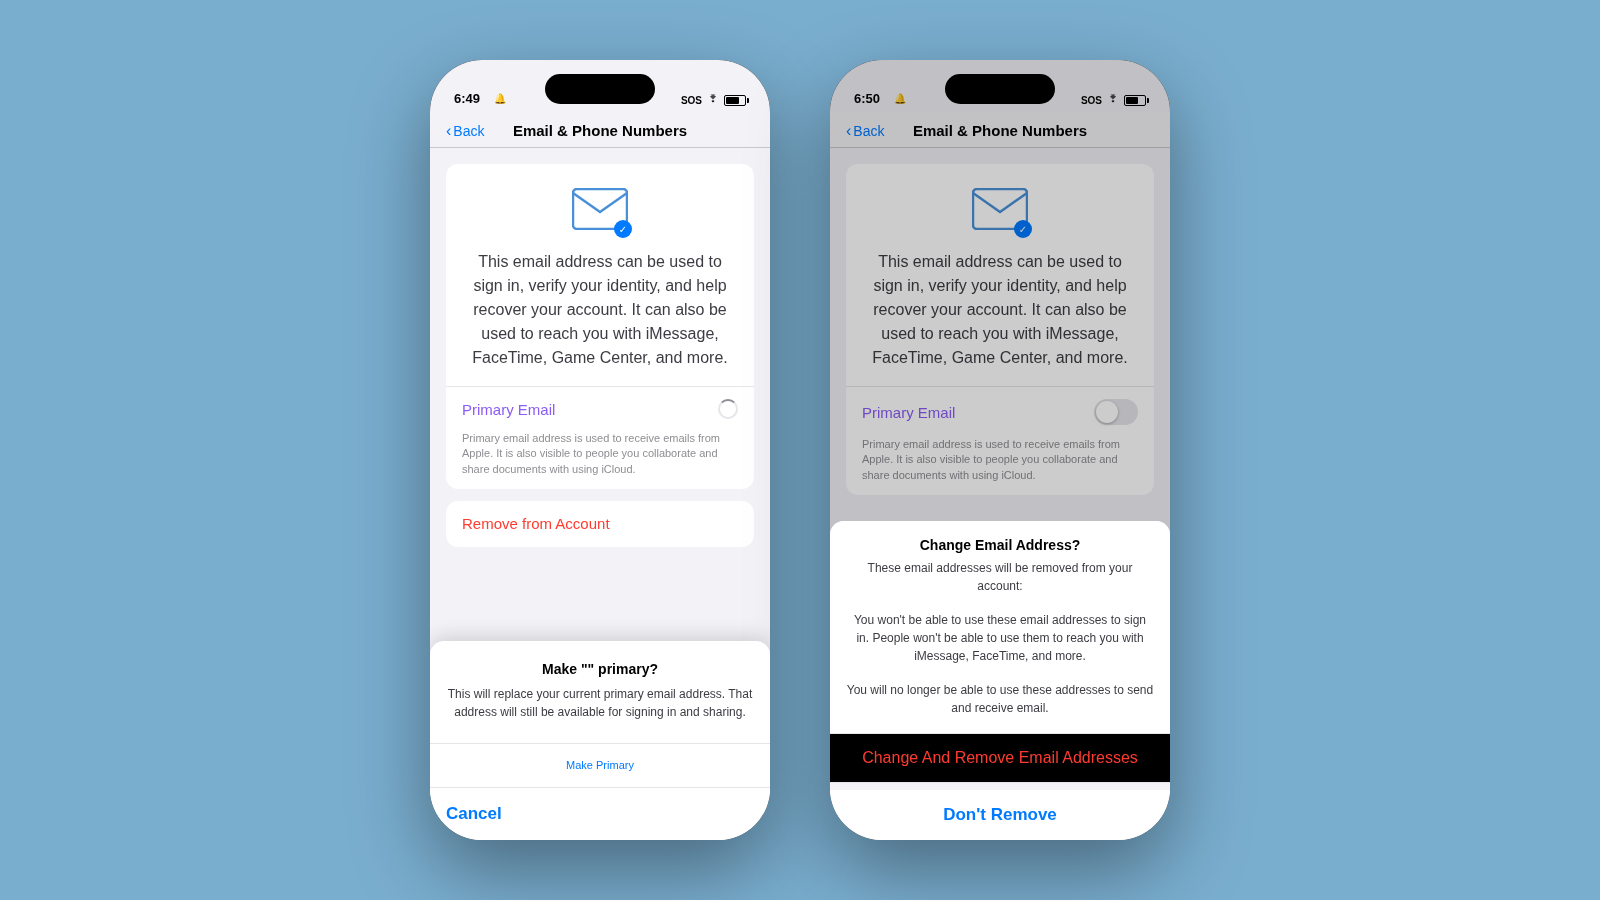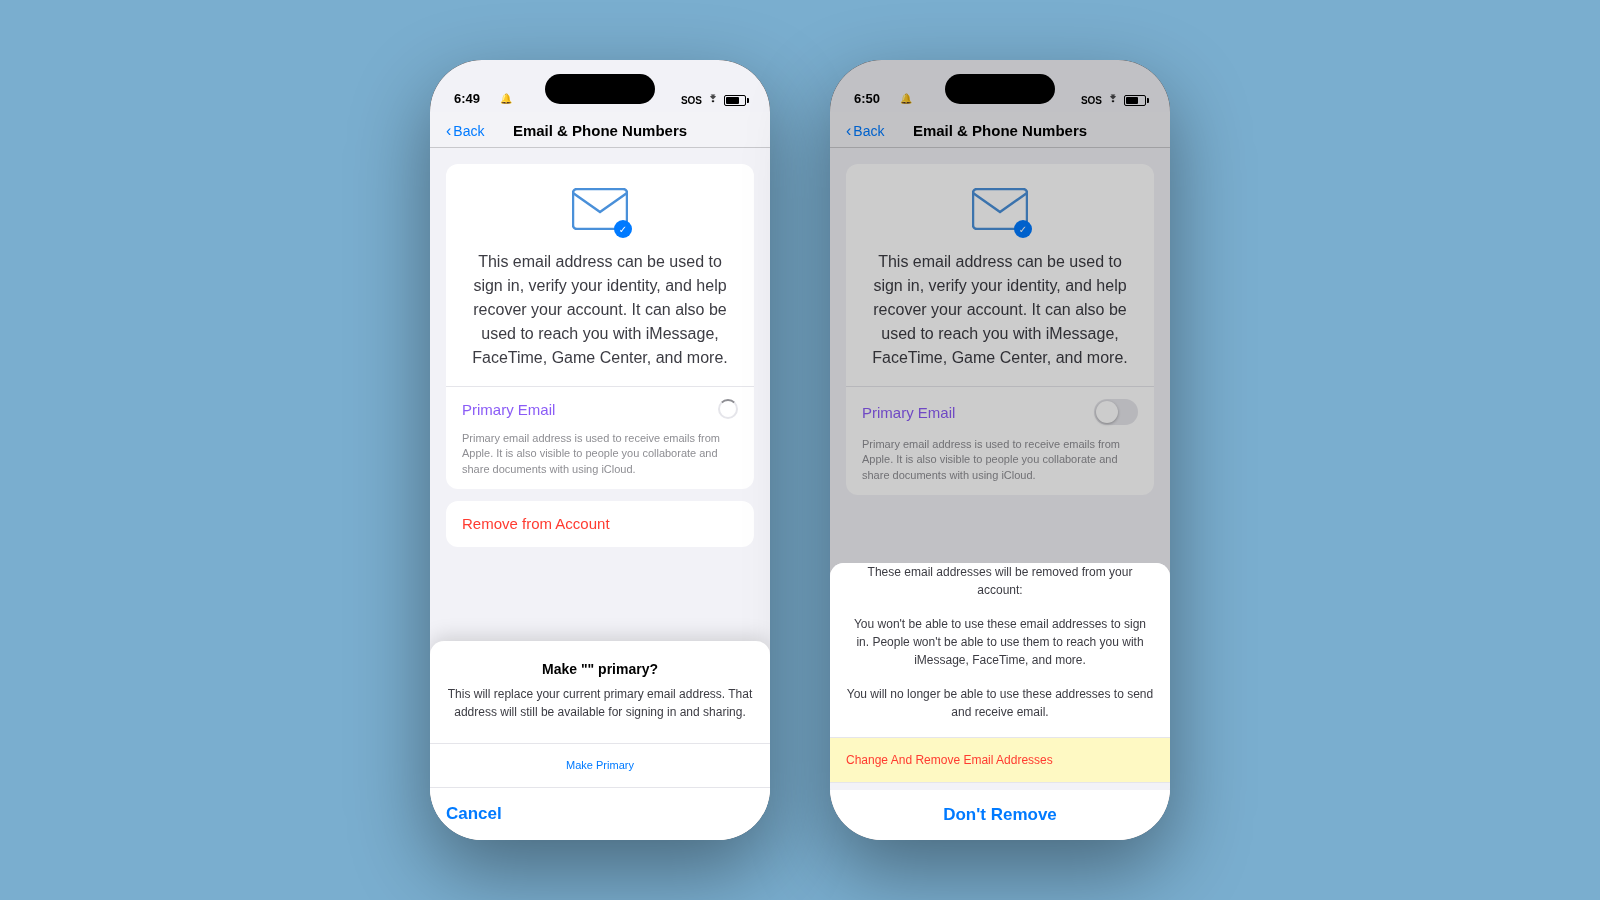--- a/index.html
+++ b/index.html
@@ -52,21 +52,21 @@
       position: relative;
       z-index: 5;
     }
 
     .status-time {
       font-size: 13px;
       font-weight: 600;
       color: #000;
       display: flex;
       align-items: center;
-      gap: 20px;
+      gap: 14px;
     }
 
     .status-icons {
       display: flex;
       align-items: center;
       gap: 4px;
       font-size: 11px;
       color: #000;
     }
 
@@ -357,24 +357,25 @@
       line-height: 1.5;
     }
 
     .alert-separator {
       height: 0.5px;
       background: #e5e5ea;
     }
 
     .alert-action {
       padding: 15px 16px;
-      font-size: 12px;
+      text-align: center;
+      font-size: 16px;
       color: #ff3b30;
       cursor: pointer;
-      background: #fef9c3;
+      background: #000000;
     }
 
     .alert-cancel {
       margin-top: 8px;
       padding: 15px 16px;
       text-align: center;
       font-size: 17px;
       color: #007aff;
       font-weight: 600;
       cursor: pointer;
@@ -541,20 +542,21 @@
           <span class="card-row-label">Primary Email</span>
           <div class="toggle"></div>
         </div>
         <div class="card-row-sub">Primary email address is used to receive emails from Apple. It is also visible to people you collaborate and share documents with using iCloud.</div>
       </div>
     </div>
 
     <div class="alert-overlay">
       <div class="alert-dialog">
         <div class="alert-dialog-inner">
+          <div class="alert-title">Change Email Address?</div>
           <div class="alert-body">These email addresses will be removed from your account:</div>
           <div class="alert-body">You won't be able to use these email addresses to sign in. People won't be able to use them to reach you with iMessage, FaceTime, and more.</div>
           <div class="alert-body">You will no longer be able to use these addresses to send and receive email.</div>
           <div class="alert-separator"></div>
           <div class="alert-action">
             <span>Change And Remove Email Addresses</span>
           </div>
           <div class="alert-separator"></div>
         </div>
         <div class="alert-cancel">

